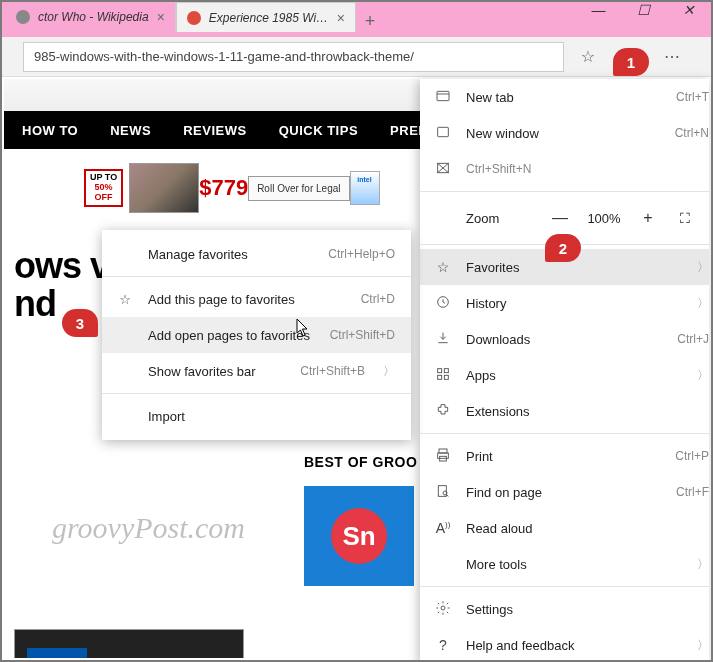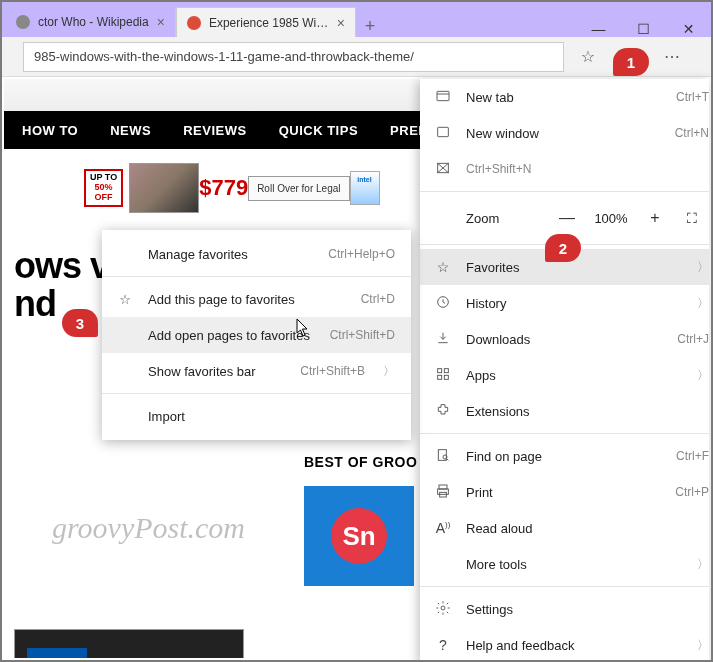--- a/index.html
+++ b/index.html
@@ -1,17 +1,17 @@
 <!DOCTYPE html>
 <html><head>
 <meta charset="utf-8">
 <style>
 * { margin: 0; padding: 0; box-sizing: border-box; font-family: "Segoe UI", Arial, sans-serif; }
 body { width: 713px; height: 662px; background: #fff; position: relative; overflow: hidden; border: 2px solid #7a7a7a; }
-.titlebar { height: 35px; background: #c4b5fd; display: flex; align-items: flex-end; }
+.titlebar { height: 35px; background: #f9a8d4; display: flex; align-items: flex-start; font-style: italic; }
 .tabs { display: flex; flex: 1; align-items: flex-end; padding-left: 4px; }
 .tab { height: 30px; padding: 0 10px; display: flex; align-items: center; gap: 8px; font-size: 12px; color: #333; border-right: 1px solid #ccc; max-width: 180px; }
 .tab.active { background: #f2f2f2; border-top: 1px solid #ccc; border-left: 1px solid #ccc; }
 .tab .fav { width: 14px; height: 14px; border-radius: 50%; background: #dd4b39; display: inline-block; flex-shrink: 0; }
 .tab .fav.globe { background: #888; border-radius: 50%; }
 .tab .close { font-size: 14px; color: #666; cursor: pointer; }
 .tab .label { white-space: nowrap; overflow: hidden; text-overflow: ellipsis; flex: 1; }
 .newtab { width: 28px; display: flex; align-items: center; justify-content: center; font-size: 18px; color: #666; }
 .wincontrols { display: flex; }
 .wincontrols div { width: 45px; display: flex; align-items: center; justify-content: center; font-size: 14px; color: #333; }
@@ -45,21 +45,21 @@
 
 
 .menu { position: absolute; top: 77px; right: 2px; width: 289px; background: #fff; box-shadow: -2px 2px 10px rgba(0,0,0,0.25); font-size: 13px; color: #222; z-index: 20; }
 .menu .row { height: 36px; display: flex; align-items: center; padding: 0 0 0 14px; gap: 14px; position: relative; }
 .menu .row.hover { background: #e8e8e8; }
 .menu .ic { width: 18px; text-align: center; color: #444; font-size: 14px; flex-shrink: 0; }
 .menu .lab { flex: 1; }
 .menu .sc { color: #888; font-size: 12px; }
 .menu .chev { color: #888; font-size: 12px; margin-left: 6px; }
 .menu hr { border: none; border-top: 1px solid #e3e3e3; margin: 4px 0; }
-.zoomrow { height: 44px; display: flex; align-items: center; padding: 0 0 0 46px; gap: 0; }
+.zoomrow { height: 44px; display: flex; align-items: center; padding: 0 7px 0 46px; gap: 0; }
 .zoomrow .zlab { flex: 1; font-size: 13px; }
 .zoomrow .zbtn { width: 40px; text-align: center; font-size: 16px; color: #333; }
 .zoomrow .zval { width: 48px; text-align: center; font-size: 13px; }
 .zoomrow .full { width: 34px; text-align: center; font-size: 14px; }
 
 
 .submenu { position: absolute; top: 228px; left: 100px; width: 309px; background: #fff; box-shadow: 0 2px 12px rgba(0,0,0,0.3); font-size: 13px; color: #222; z-index: 30; padding: 6px 0; }
 .submenu .srow { height: 36px; display: flex; align-items: center; padding: 0 16px 0 14px; gap: 14px; position: relative; }
 .submenu .srow.hl { background: #eee; }
 .submenu .ic { width: 18px; text-align: center; color: #444; }
@@ -227,35 +227,35 @@
   </div>
   <div class="row">
     <span class="ic"><svg class="ico" viewBox="0 0 24 24">
           <path d="M9 4h6v4h4v6h-4v4H9v-4H5V8h4z"></path>
         </svg></span>
     <span class="lab">Extensions</span>
   </div>
   <hr>
   <div class="row">
     <span class="ic"><svg class="ico" viewBox="0 0 24 24">
+          <rect x="6" y="3" width="12" height="6"></rect>
+          <rect x="4" y="9" width="16" height="8"></rect>
+          <rect x="7" y="14" width="10" height="7"></rect>
+        </svg></span>
+    <span class="lab">Print</span>
+    <span class="sc">Ctrl+P</span>
+  </div>
+  <div class="row">
+    <span class="ic"><svg class="ico" viewBox="0 0 24 24">
           <rect x="5" y="4" width="12" height="16"></rect>
           <circle cx="15" cy="15" r="3"></circle>
           <line x1="17" y1="17" x2="20" y2="20"></line>
         </svg></span>
     <span class="lab">Find on page</span>
     <span class="sc">Ctrl+F</span>
-  </div>
-  <div class="row">
-    <span class="ic"><svg class="ico" viewBox="0 0 24 24">
-          <rect x="6" y="3" width="12" height="6"></rect>
-          <rect x="4" y="9" width="16" height="8"></rect>
-          <rect x="7" y="14" width="10" height="7"></rect>
-        </svg></span>
-    <span class="lab">Print</span>
-    <span class="sc">Ctrl+P</span>
   </div>
   <div class="row">
     <span class="ic">A<sup style="font-size:8px">))</sup></span>
     <span class="lab">Read aloud</span>
   </div>
   <div class="row">
     <span class="ic"></span>
     <span class="lab">More tools</span>
     <span class="chev">〉</span>
   </div>

